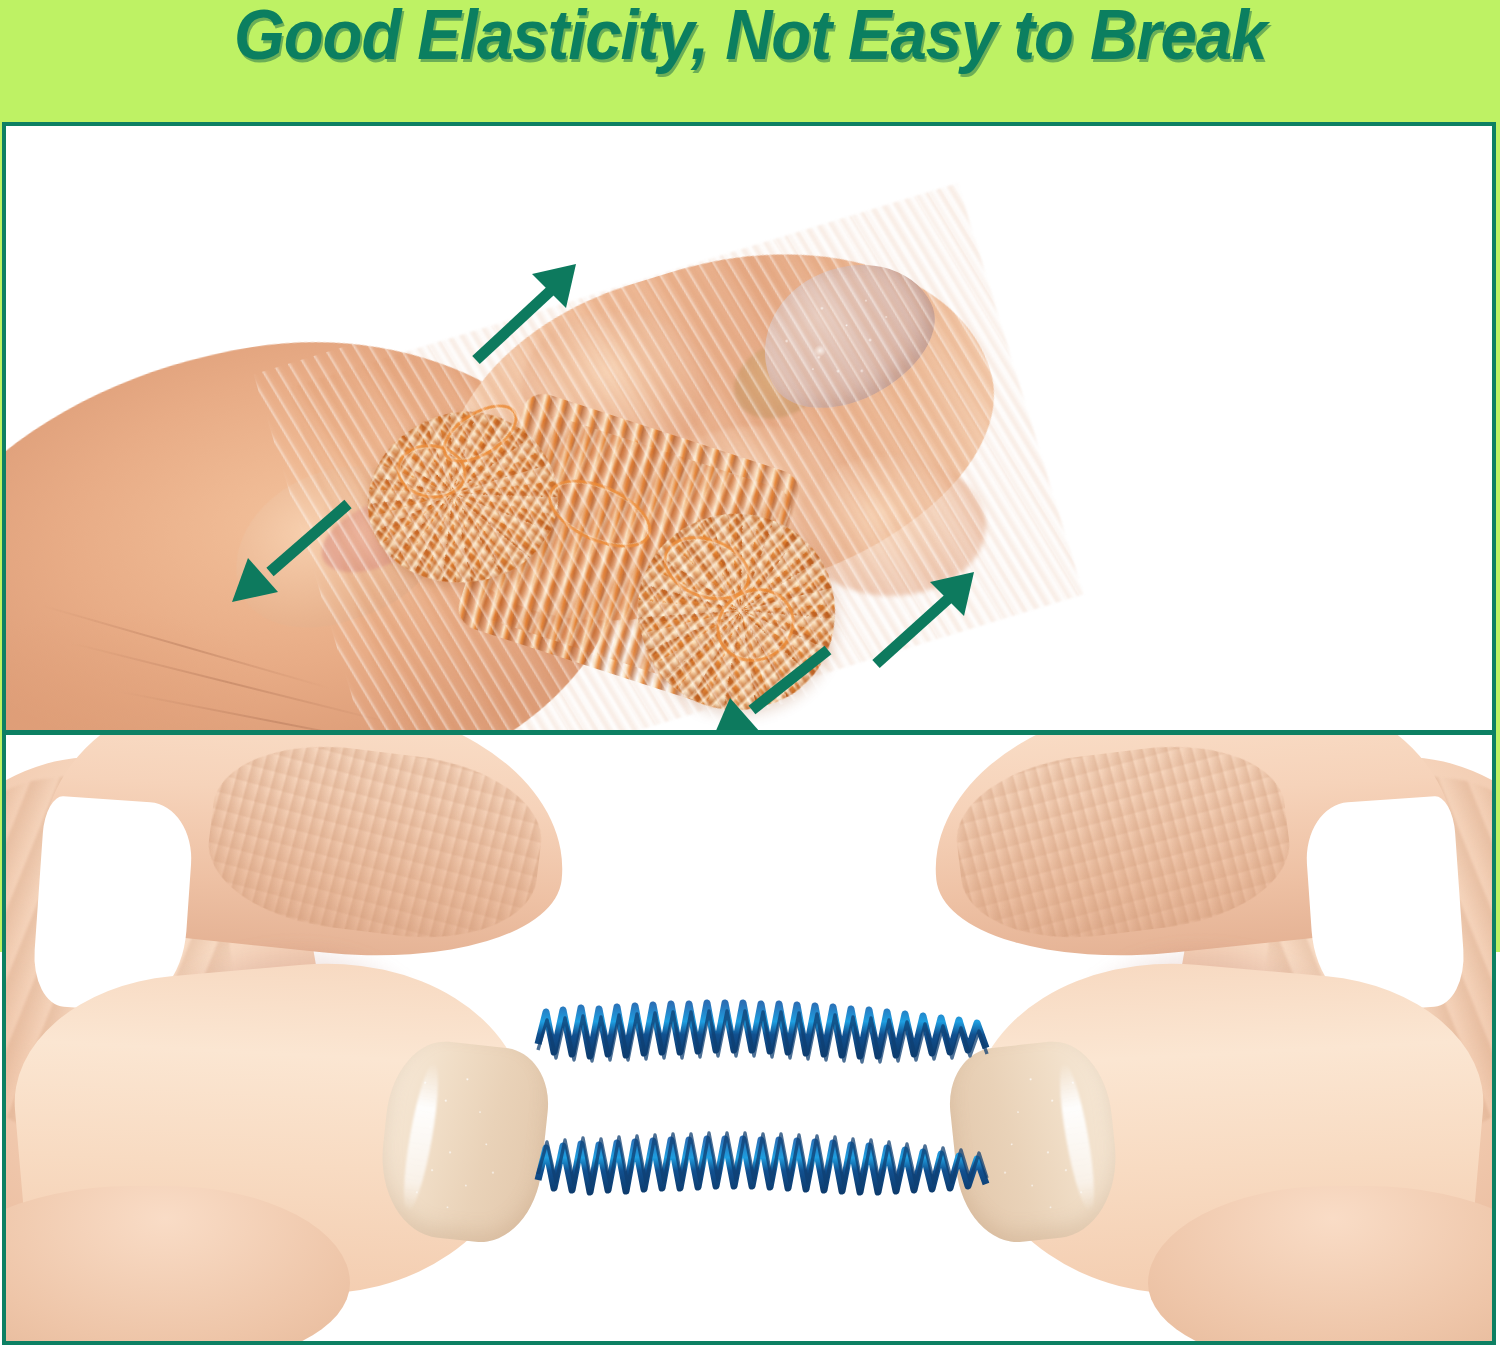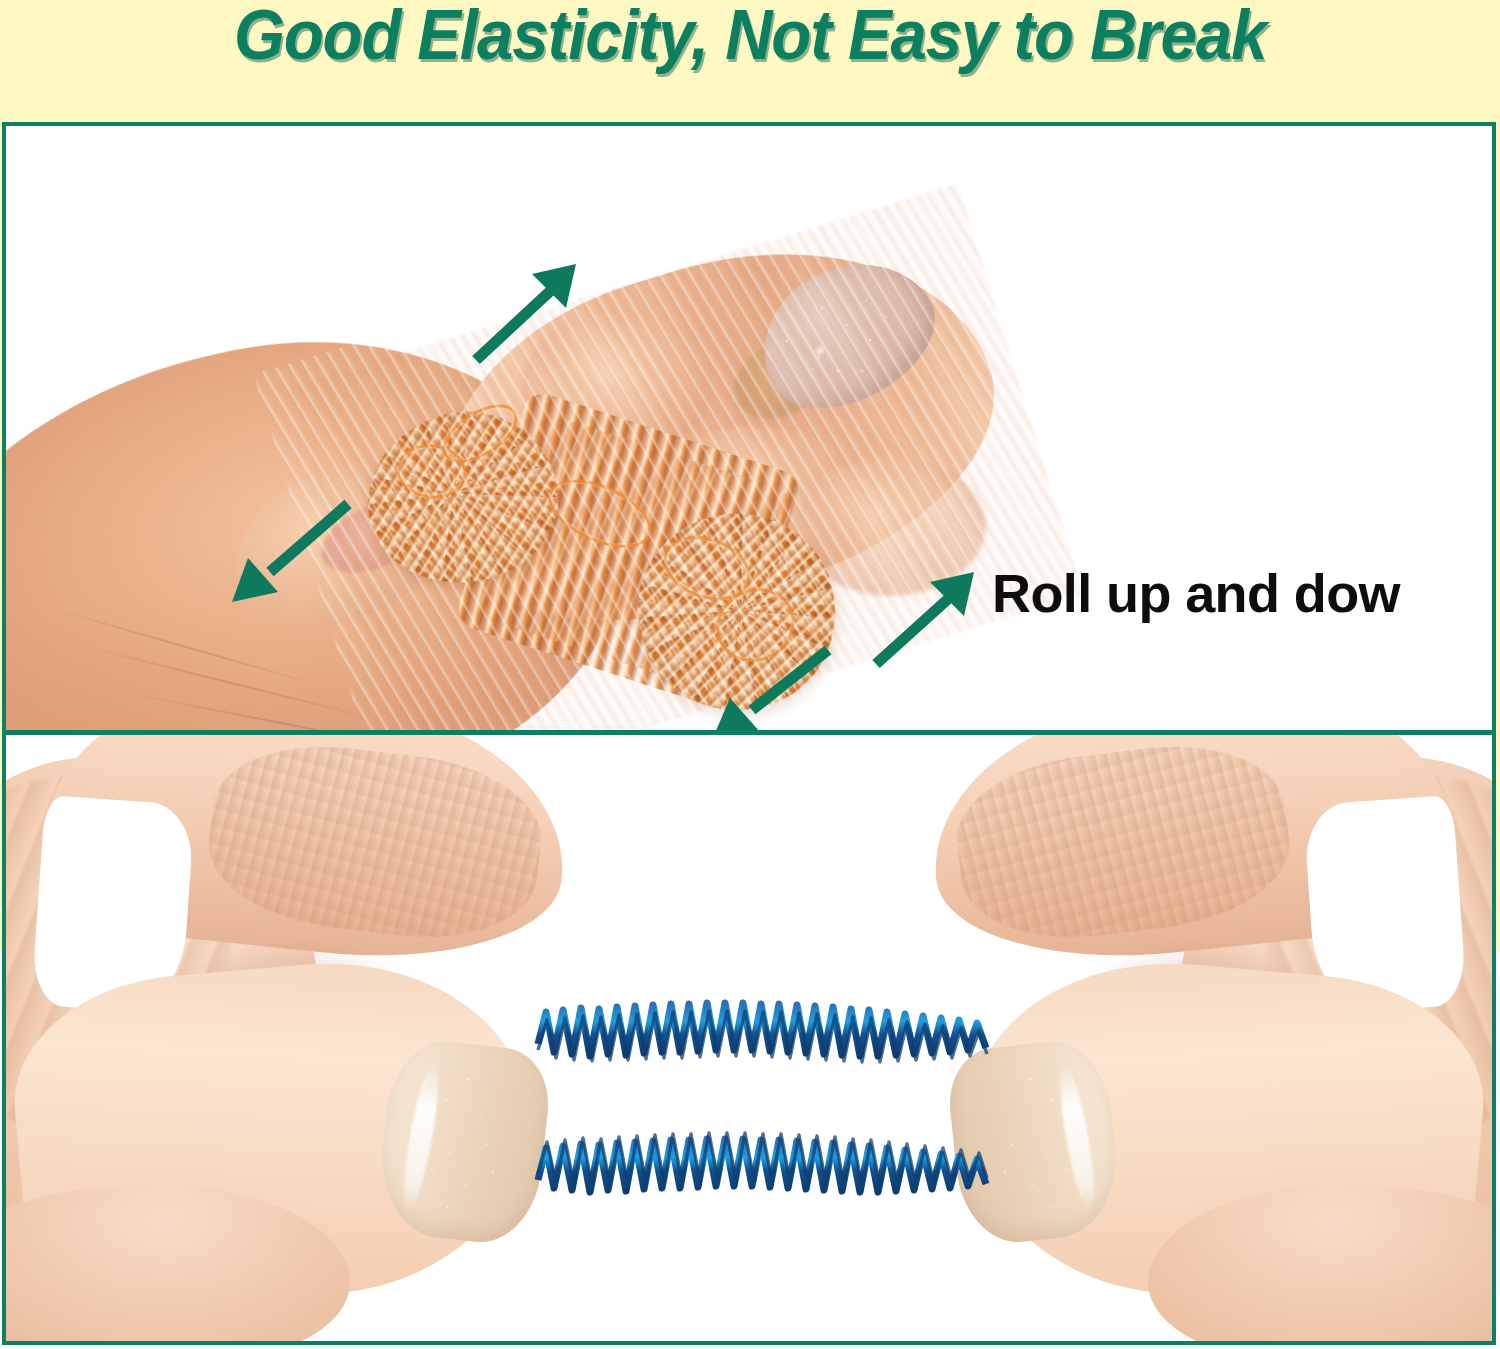--- a/index.html
+++ b/index.html
@@ -10,21 +10,21 @@
     height: 1349px;
     background: #ffffff;
     font-family: "Liberation Sans", sans-serif;
     overflow: hidden;
   }
 
   .infographic {
     position: relative;
     width: 1500px;
     height: 952px;
-    background: #fef9c3;
+    background: #bef264;
   }
 
   
   .headline {
     position: absolute;
     left: 0; top: 0;
     width: 1500px;
     height: 120px;
     display: flex;
     align-items: flex-start;
@@ -526,21 +526,20 @@
           </svg>
         </div>
 
         <div class="arrow" style="left:696px; top:518px; width:140px; height:100px;">
           <svg viewBox="0 0 140 100" width="140" height="100" aria-hidden="true">
             <line x1="126" y1="6" x2="50" y2="66" stroke="#0d7a5e" stroke-width="11" stroke-linecap="butt"></line>
             <polygon points="10,96 58,88 28,54" fill="#0d7a5e"></polygon>
           </svg>
         </div>
 
-        <div class="label-roll">Roll up and dow</div>
       </div>
     </div>
   </div>
 
   <div class="panel-bottom">
     <div class="panel-inner">
       <div class="scene-bottom">
 
         <div class="hand-left">
           <div class="hl-thumbmass"></div>

